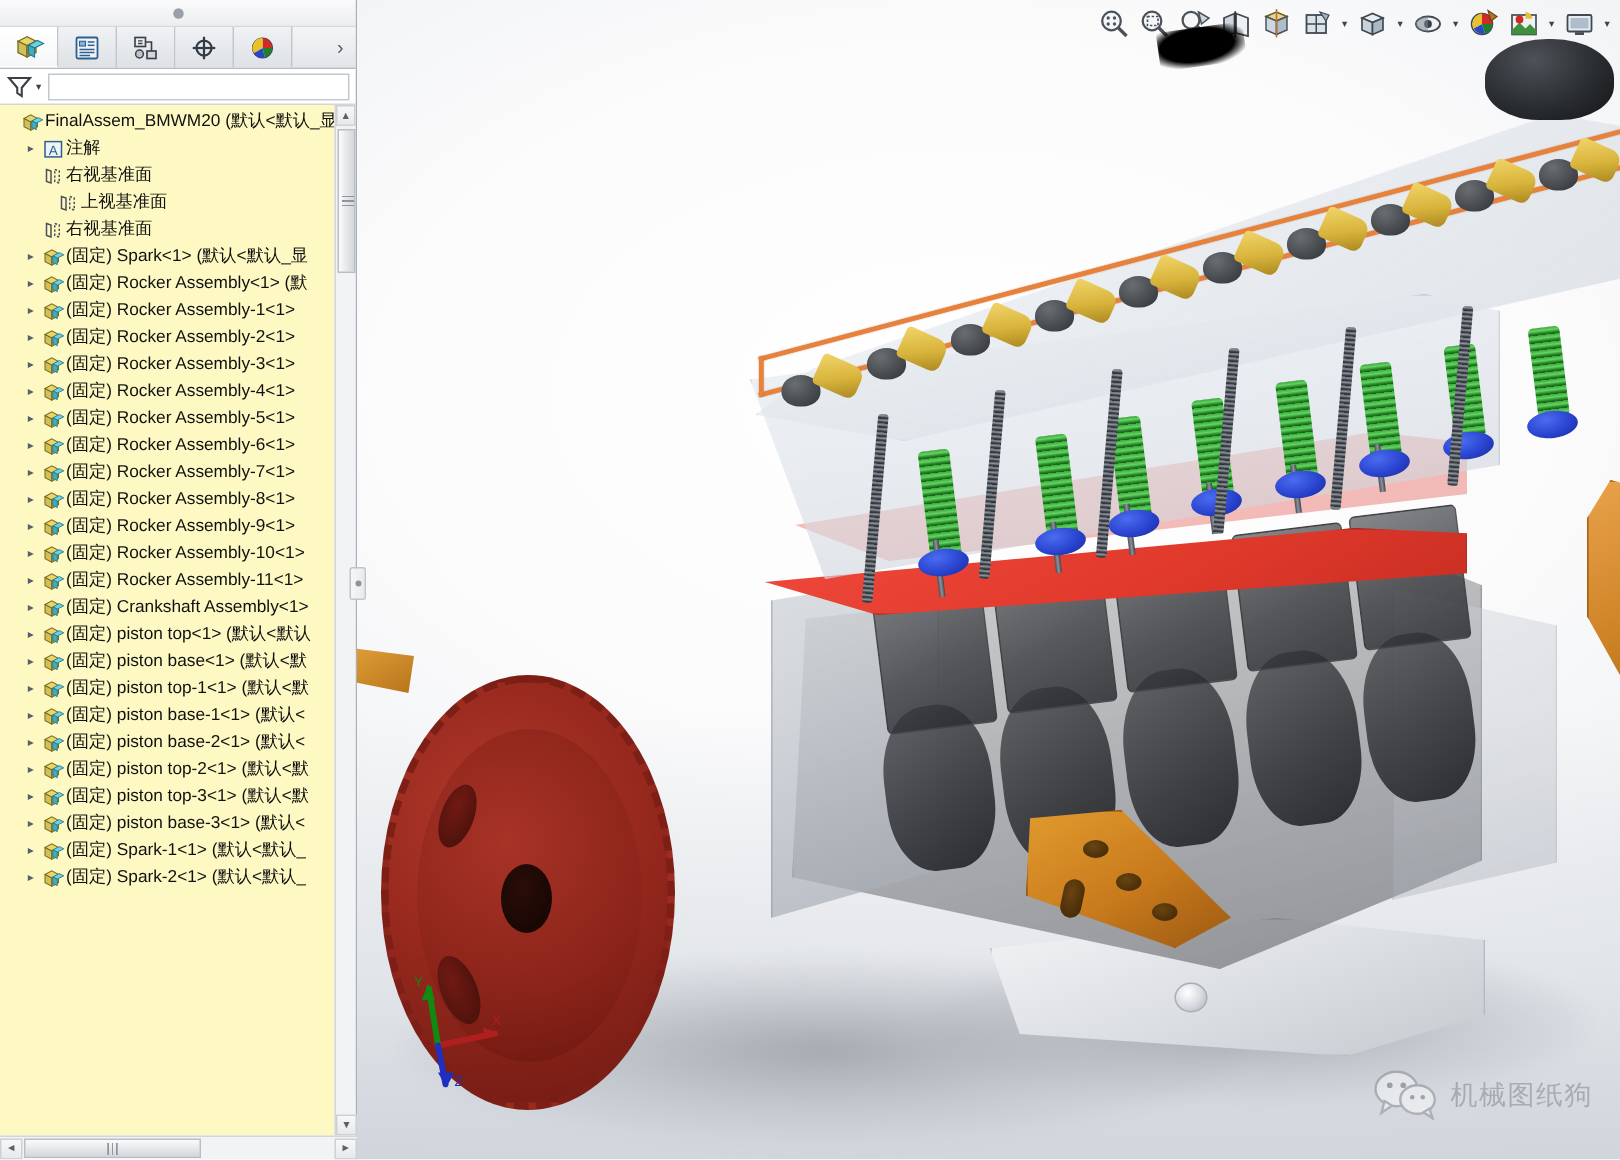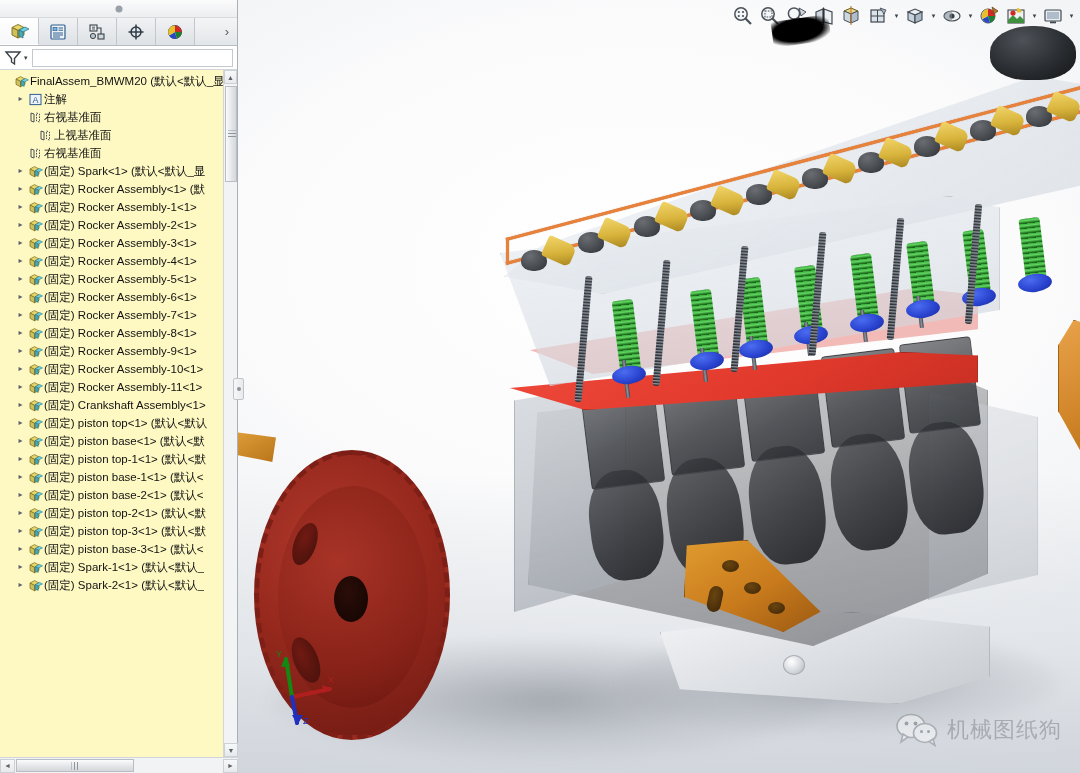--- a/index.html
+++ b/index.html
@@ -188,21 +188,21 @@
     background: radial-gradient(ellipse at 45% 45%, #000 55%, rgba(0,0,0,.0) 78%);
     transform: rotate(-8deg);
   }
 
   
   #watermark {
     position: absolute; right: 18px; bottom: 26px; display:flex; align-items:center; gap:9px;
     opacity: .45; z-index: 25;
   }
   #watermark .wm-text {
-    font-size: 22px; color: #6f757c; letter-spacing: 1px;
+    font-size: 18px; color: #6f757c; letter-spacing: 1px;
     font-family: "DejaVu Sans", sans-serif;
   }
 </style>
 </head>
 <body>
 
 <div id="app">
 
   <div id="viewport">
     <div class="floor"></div>

